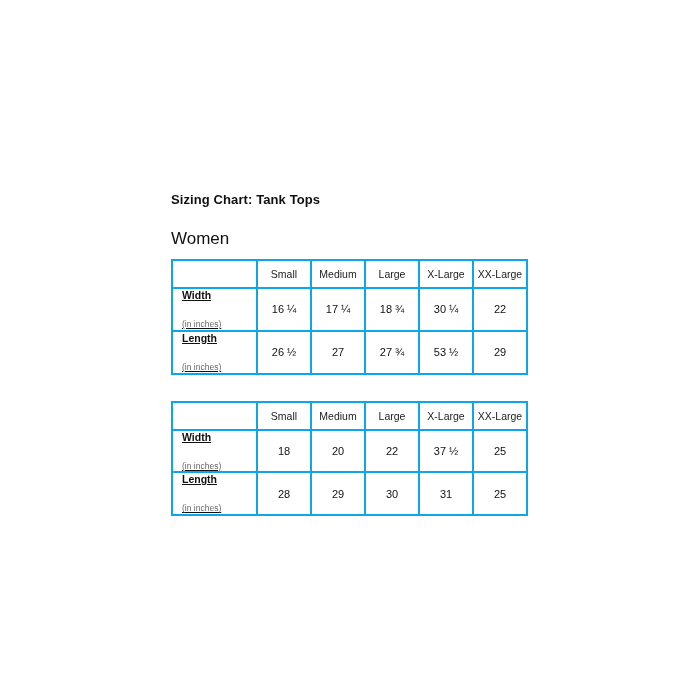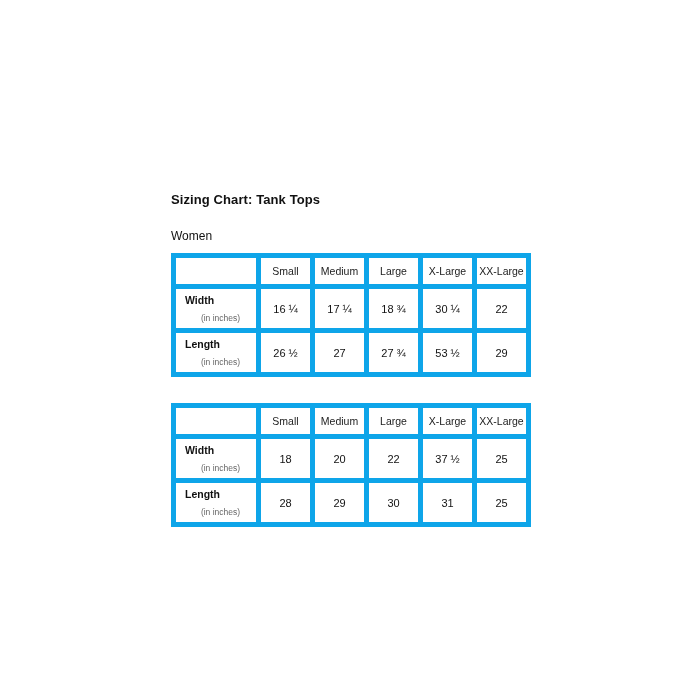--- a/index.html
+++ b/index.html
@@ -27,37 +27,37 @@
     width: 360px;
   }
   .chart-title {
     font-size: 13px;
     font-weight: bold;
     color: #111111;
     letter-spacing: 0.1px;
     margin: 0 0 22px 0;
   }
   .section-title {
-    font-size: 12px;
+    font-size: 17px;
     font-weight: normal;
     color: #111111;
     margin: 0 0 10px 0;
   }
   .section {
     margin-bottom: 26px;
   }
   table.size-table {
     border-collapse: collapse;
     width: 357px;
     table-layout: fixed;
     background: #ffffff;
   }
   table.size-table th,
   table.size-table td {
-    border: 5px solid #0ea5e9;
+    border: 2px solid #0ea5e9;
     padding: 0;
     vertical-align: middle;
   }
   table.size-table thead th {
     height: 26px;
     font-size: 10.5px;
     font-weight: normal;
     color: #222222;
     text-align: center;
   }
@@ -67,33 +67,33 @@
   table.size-table tbody td {
     height: 39px;
     text-align: center;
     font-size: 11px;
     color: #111111;
   }
   td.rowhead {
     text-align: left !important;
     padding-left: 9px !important;
     line-height: 1.25;
+    text-decoration: underline;
   }
   .rowhead-label {
     display: block;
     font-size: 10.5px;
     font-weight: bold;
     color: #111111;
   }
   .rowhead-sub {
     display: block;
     font-size: 8.5px;
     color: #666666;
-    margin-top: 6px;
-    text-align: center;
+    margin-top: 17px;
   }
   col.c-head { width: 85px; }
   col.c-val  { width: 54px; }
 </style>
 </head>
 <body>
 
 <div class="page">
   <div class="content">
 

